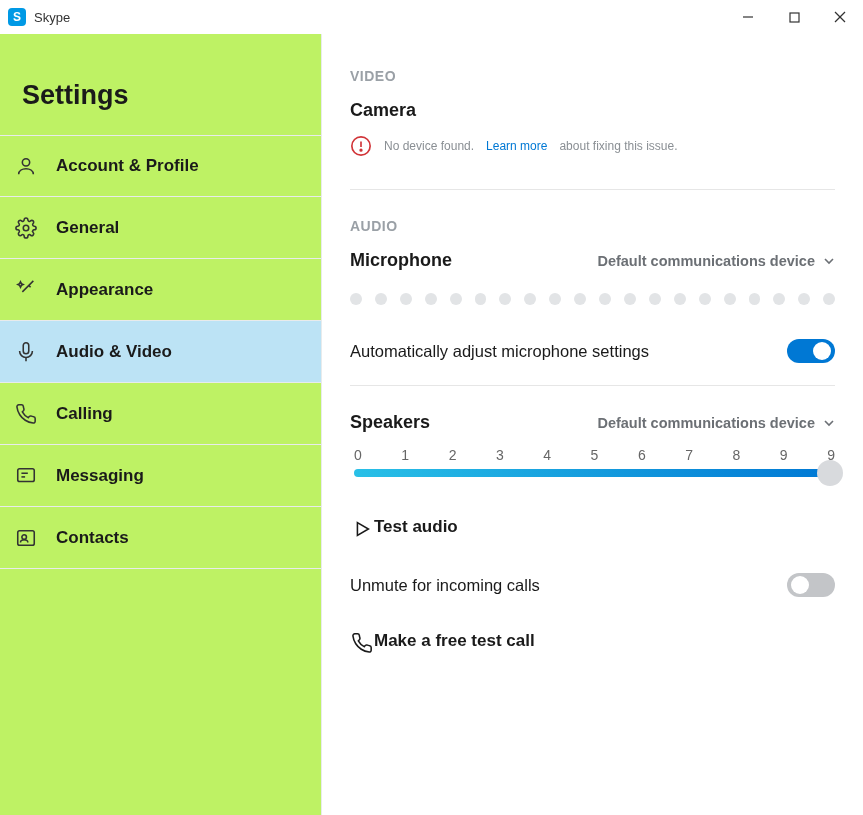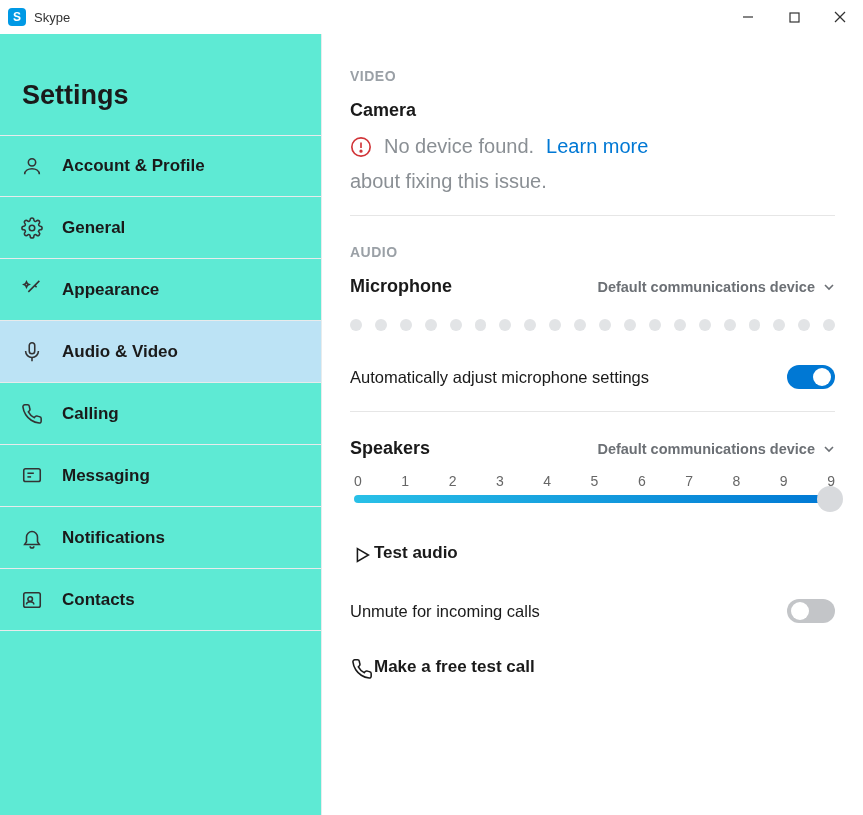--- a/index.html
+++ b/index.html
@@ -40,36 +40,36 @@
 
   
   .app {
     display: flex;
     height: calc(815px - 34px);
   }
 
   
   .sidebar {
     width: 322px;
-    background: #5eead4;
+    background: #bef264;
     border-right: 1px solid #e8ebec;
     display: flex;
     flex-direction: column;
   }
   .sidebar h1 {
     font-size: 27px;
     font-weight: 700;
     padding: 46px 0 24px 22px;
     color: #1a1a1a;
   }
   .side-item {
     display: flex;
     align-items: center;
     height: 62px;
-    padding: 0 20px;
+    padding: 0 14px;
     gap: 18px;
     font-size: 17px;
     font-weight: 600;
     color: #1a1a1a;
     border-bottom: 1px solid #e8ebec;
     cursor: pointer;
   }
   .side-item .icon {
     width: 24px; height: 24px;
     display: inline-flex; align-items:center; justify-content:center;
@@ -94,23 +94,23 @@
     margin-bottom: 16px;
   }
   .section-title {
     font-size: 18px;
     font-weight: 700;
     color: #1a1a1a;
   }
   .camera-row {
     display:flex; align-items:center; gap:12px;
     margin-top: 14px;
-    padding-bottom: 22px;
+    padding-bottom: 32px;
     border-bottom: 1px solid #e6e6e6;
-    font-size: 20px;
+    font-size: 12px;
     flex-wrap: wrap;
   }
   .camera-row .warn-icon {
     width: 22px; height: 22px;
     display:inline-flex; align-items:center; justify-content:center;
   }
   .camera-row .msg { color: #8a8f94; }
   .camera-row a { color: #0078d4; text-decoration: none; }
   .camera-row .msg2 { color: #8a8f94; }
 
@@ -273,29 +273,20 @@
       <span class="icon">
         <svg width="22" height="22" viewBox="0 0 24 24" fill="none" stroke="currentColor" stroke-width="1.7">
             <rect x="3" y="4" width="18" height="14" rx="2"></rect>
             <line x1="7" y1="9" x2="14" y2="9"></line>
             <line x1="7" y1="13" x2="11" y2="13"></line>
           </svg>
       </span>
       <span>Messaging</span>
     </div>
 
-    <div class="side-item">
-      <span class="icon">
-        <svg width="22" height="22" viewBox="0 0 24 24" fill="none" stroke="currentColor" stroke-width="1.7">
-            <path d="M18 16v-5a6 6 0 1 0-12 0v5l-2 3h16z"></path>
-            <path d="M10 21a2 2 0 0 0 4 0"></path>
-          </svg>
-      </span>
-      <span>Notifications</span>
-    </div>
 
     <div class="side-item">
       <span class="icon">
         <svg width="22" height="22" viewBox="0 0 24 24" fill="none" stroke="currentColor" stroke-width="1.7">
             <rect x="3" y="4" width="18" height="16" rx="2"></rect>
             <circle cx="10" cy="11" r="2.5"></circle>
             <path d="M6 17c0-2 2-3 4-3s4 1 4 3"></path>
           </svg>
       </span>
       <span>Contacts</span>

